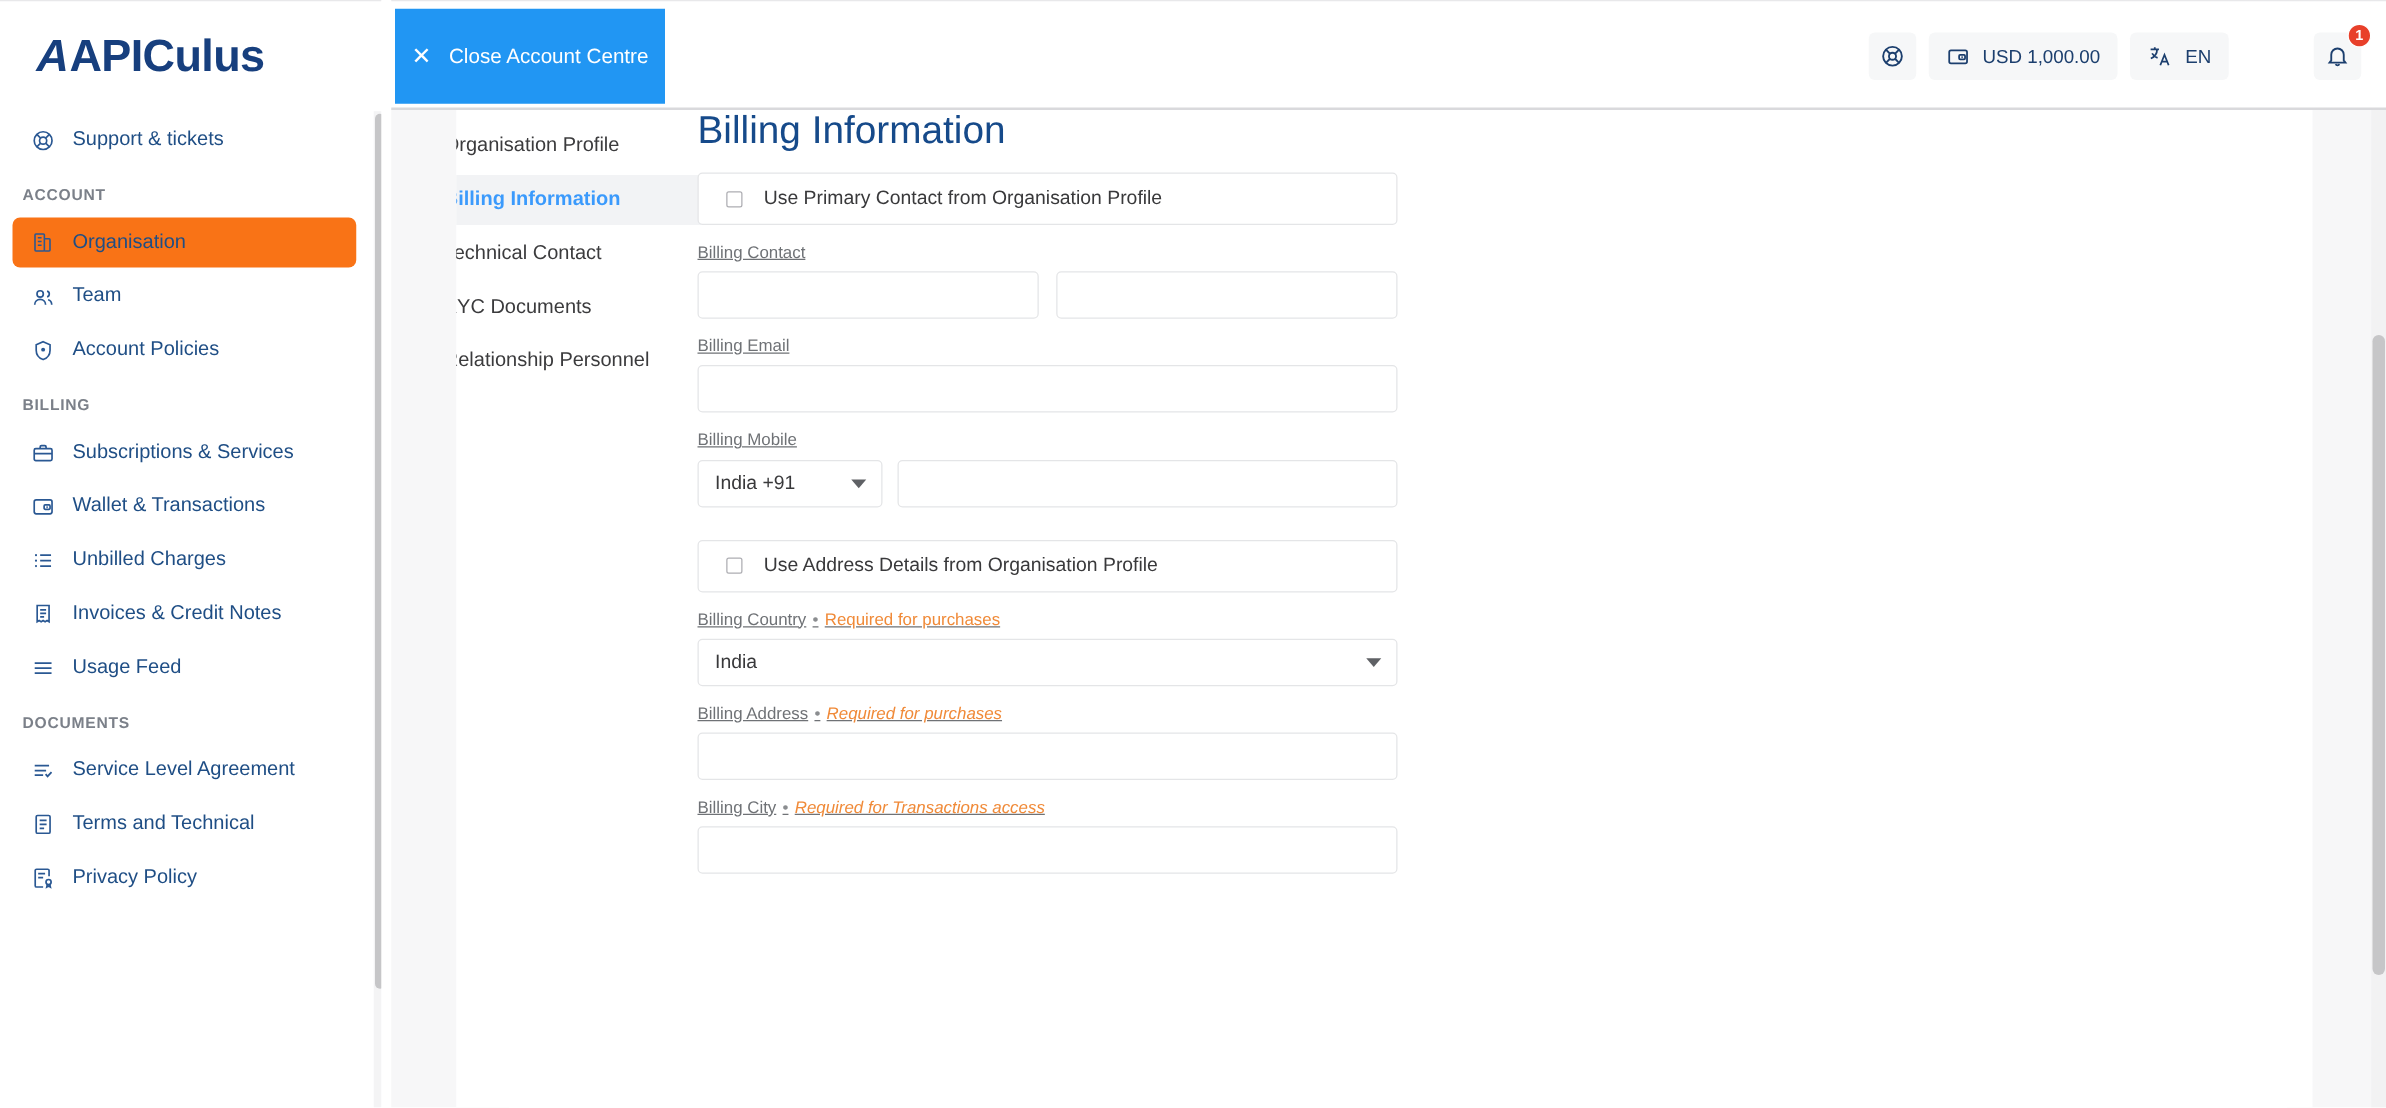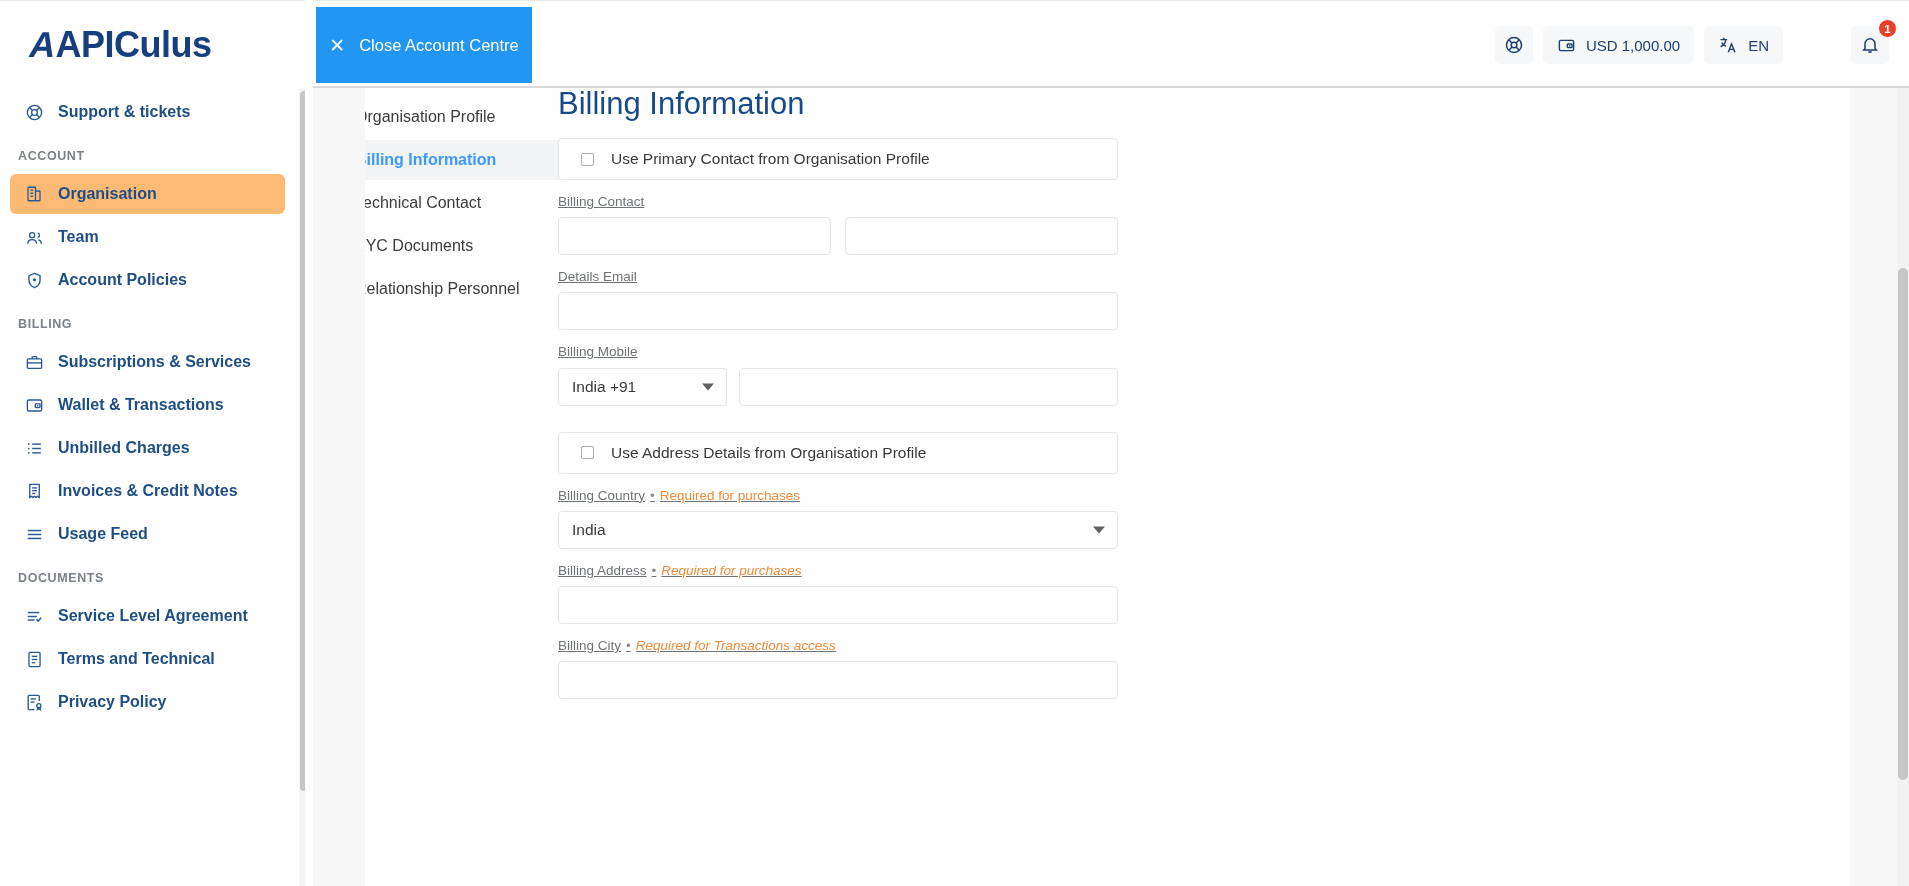--- a/index.html
+++ b/index.html
@@ -37,23 +37,23 @@
   .nav-list { padding: 0 0 20px 0; }
   .nav-group-label {
     font-size: 12.5px; font-weight: 700; letter-spacing: 0.6px;
     color: #7b8089; padding: 14px 0 8px 18px; text-transform: uppercase;
   }
   .nav-item {
     display: flex; align-items: center; gap: 14px;
     height: 40px; margin: 3px 20px 3px 10px;
     padding: 0 14px; border-radius: 6px;
     color: #1f4e85; font-size: 16px;
-    cursor: pointer; white-space: nowrap; font-weight: bold;
-  }
-  .nav-item.active { background: #fdba74; }
+    cursor: pointer; white-space: nowrap;
+  }
+  .nav-item.active { background: #f97316; }
   .nav-item .ico { width: 20px; height: 20px; flex: none; display:flex; align-items:center; justify-content:center; color:#2a5893; }
   .nav-item .ico svg { display:block; }
   .nav-label { line-height: 1; }
 
   
   #sb-track {
     position: absolute; left: 299px; top: 88px;
     width: 9px; height: 798px; background: #f4f4f5;
   }
   #sb-thumb {
@@ -161,21 +161,21 @@
     width: 0; height: 0; pointer-events: none;
     border-left: 6px solid transparent; border-right: 6px solid transparent;
     border-top: 7px solid #5f6165;
   }
   .sel-box {
     height: 38px; border: 1px solid #e4e5e7; border-radius: 4px;
     background: #ffffff; display: flex; align-items: center;
     padding: 0 34px 0 13px; font-size: 15.5px; color: #39393b; cursor: pointer;
   }
   .mobile-row { display: flex; gap: 12px; }
-  .mobile-row .cc { width: 169px; flex: none; }
+  .mobile-row .cc { width: 148px; flex: none; }
   .mobile-row .num { flex: 1 1 auto; }
 
   .gap-lg { height: 26px; }
 
   
   #page-sb-track {
     position: absolute; right: 0; top: 88px; width: 12px; height: 798px;
     background: #f2f2f3;
   }
   #page-sb-thumb {
@@ -441,21 +441,21 @@
         <span class="cbox"></span>
         <span class="check-card-label">Use Primary Contact from Organisation Profile</span>
       </div>
 
       <div class="field-label">Billing Contact</div>
       <div class="row2">
         <input class="tbox" type="text" value="" placeholder="" style="">
         <input class="tbox" type="text" value="" placeholder="" style="">
       </div>
 
-      <div class="field-label">Details Email</div>
+      <div class="field-label">Billing Email</div>
       <input class="tbox" type="text" value="" placeholder="" style="">
 
       <div class="field-label">Billing Mobile</div>
       <div class="mobile-row">
         <div class="sel-wrap cc">
           <div class="sel-box">
               <span>India +91</span>
             </div>
           <span class="caret"></span>
         </div>

